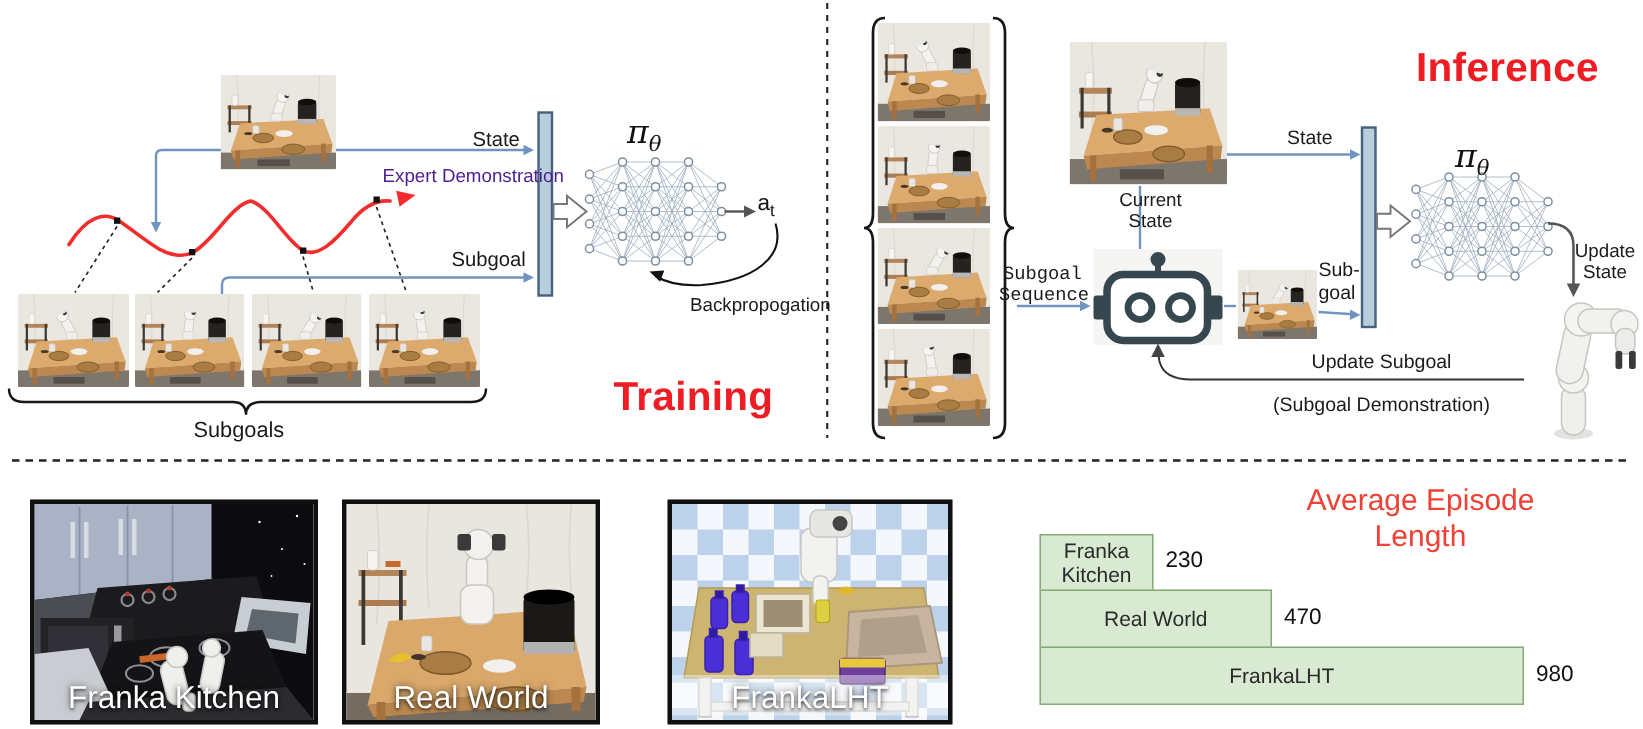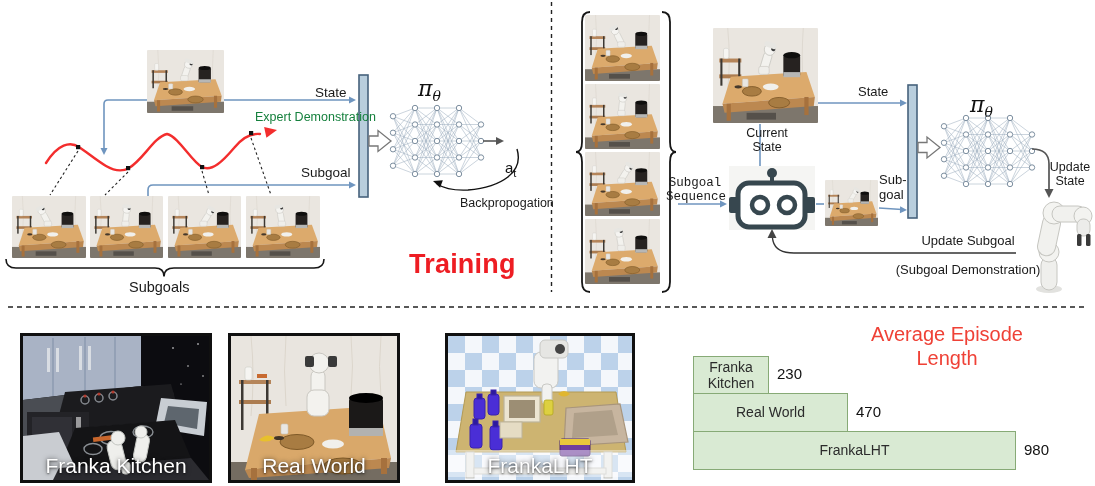--- a/index.html
+++ b/index.html
@@ -1,20 +1,20 @@
 <!DOCTYPE html>
 <html><head>
 <meta charset="utf-8">
 <style>
   html,body{margin:0;padding:0;background:#fff;}
   .canvas{position:relative;width:1095px;height:486px;background:#ffffff;
           font-family:"Liberation Sans", sans-serif;overflow:hidden;}
   .lbl{position:absolute;color:#1a1a1a;font-size:13px;line-height:1.12;white-space:pre-line;}
   .center{text-align:center;}
-  .red{color:#15803d;}
+  .red{color:#4c1d95;}
   .title-red{color:#ee1d23;font-weight:bold;font-size:27px;letter-spacing:.2px;}
   .photo{position:absolute;overflow:hidden;border-radius:1px;}
   .photo svg{display:block;width:100%;height:100%;}
   #overlay{position:absolute;left:0;top:0;width:1095px;height:486px;}
   .pi{font-family:"DejaVu Serif", serif;font-style:italic;font-size:22px;color:#111;}
   .pi sub{font-size:14px;font-style:italic;}
   .atxt{font-size:15px;color:#111;}
   .atxt sub{font-size:11px;}
   .env{position:absolute;border:3px solid #101010;box-sizing:border-box;background:#ddd;}
   .env svg{display:block;width:100%;height:100%;}
@@ -667,32 +667,33 @@
   <ellipse cx="55" cy="52" rx="7.5" ry="3" fill="#f1f0ec"></ellipse>
   <rect x="28" y="45" width="5.5" height="7" rx="1" fill="#e9e7e3" stroke="#c9c7c1" stroke-width=".5"></rect>
   <ellipse cx="24" cy="52" rx="3.5" ry="1.4" fill="#46392c"></ellipse>
       </svg>
     </div>
 
   <div class="lbl" style="left:315px;top:85px;font-size:13.5px;">State</div>
   <div class="lbl red" style="left:255px;top:110px;font-size:12.5px;">Expert Demonstration</div>
   <div class="lbl" style="left:301px;top:165px;font-size:13.5px;">Subgoal</div>
   <div class="lbl" style="left:418px;top:77px;"><span class="pi"><span>π</span><sub>θ</sub></span></div>
-  <div class="lbl atxt" style="left:505px;top:128px;margin-top:32px;"><span>a</span><sub>t</sub></div>
+  <div class="lbl atxt" style="left:505px;top:128px;"><span>a</span><sub>t</sub></div>
   <div class="lbl" style="left:460px;top:196px;font-size:12.5px;">Backpropogation</div>
   <div class="lbl title-red" style="left:409px;top:249px;">Training</div>
   <div class="lbl" style="left:129px;top:279px;font-size:14.5px;">Subgoals</div>
 
+  <div class="lbl title-red" style="left:944px;top:30px;">Inference</div>
   <div class="lbl center" style="left:666px;top:176px;width:58px;font-size:12.5px;font-family:Liberation Mono, monospace;">Subgoal Sequence</div>
   <div class="lbl center" style="left:740px;top:126px;width:54px;font-size:12.5px;">Current State</div>
   <div class="lbl" style="left:858px;top:85px;font-size:13px;">State</div>
   <div class="lbl" style="left:879px;top:173px;width:36px;font-size:13px;">Sub-goal</div>
   <div class="lbl" style="left:970px;top:93px;"><span class="pi"><span>π</span><sub>θ</sub></span></div>
   <div class="lbl center" style="left:1044px;top:160px;width:52px;font-size:12.5px;">Update State</div>
-  <div class="lbl center" style="left:892px;top:219px;width:152px;font-size:13px;">
+  <div class="lbl center" style="left:845px;top:219px;width:152px;font-size:13px;">
     <div>Update Subgoal</div>
     <div>(Subgoal Demonstration)</div>
   </div>
 
   <div class="env" style="left:20px;top:333px;width:192px;height:150px;">
       <svg xmlns="http://www.w3.org/2000/svg" viewBox="0 0 186 144" preserveAspectRatio="none">
  <rect width="186" height="144" fill="#0c0c10"></rect>
  <g fill="#fff">
           <circle cx="150" cy="12" r=".8"></circle>
           <circle cx="165" cy="30" r=".7"></circle>

